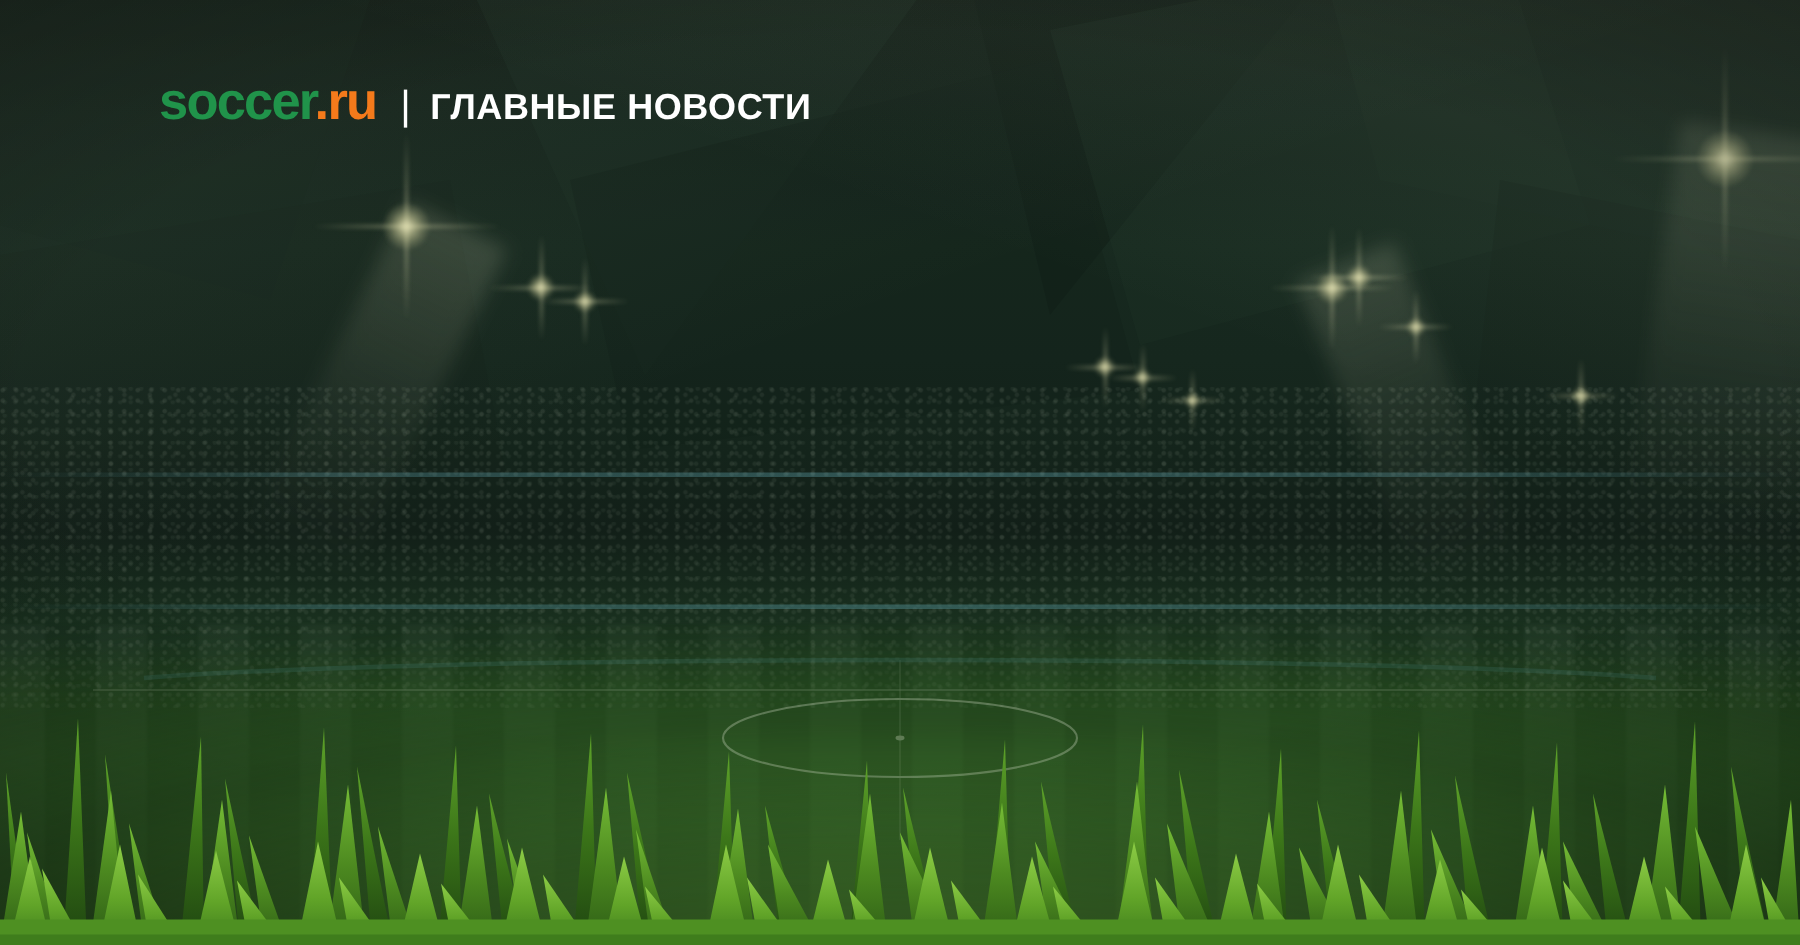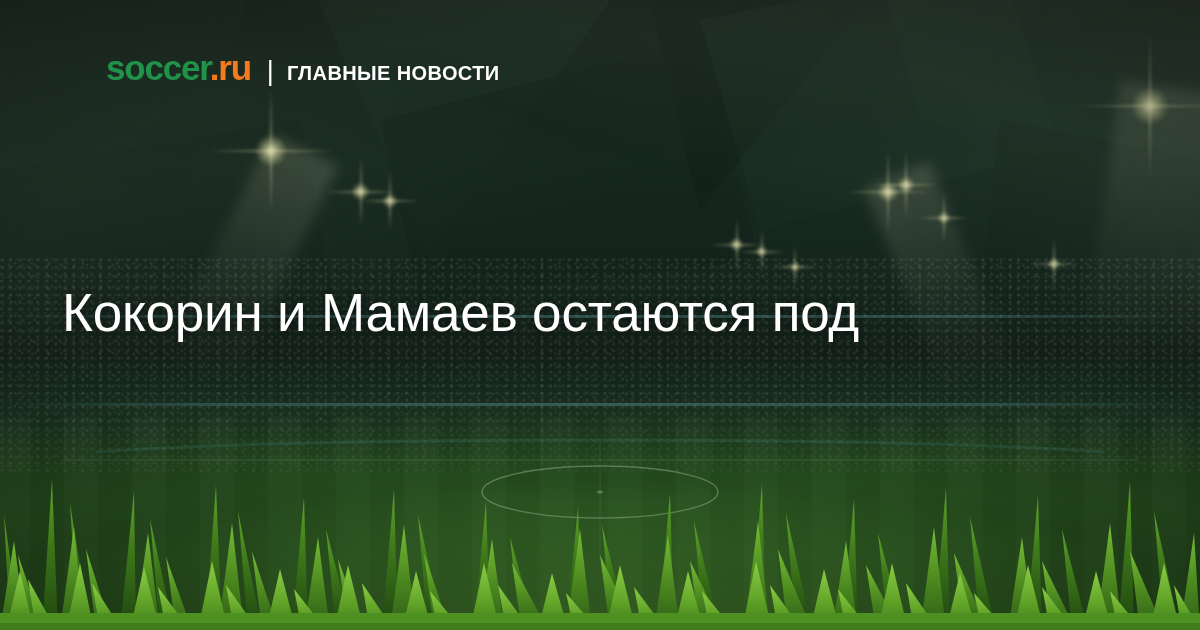--- a/index.html
+++ b/index.html
@@ -159,21 +159,21 @@
   #logo .tld  { color: #f47a1b; }
   .sep {
     color: #ffffff;
     font-size: 27px;
     font-weight: normal;
     margin: 0 13px 0 16px;
     line-height: 1;
   }
   #kicker {
     color: #ffffff;
-    font-size: 20px;
+    font-size: 24px;
     font-weight: bold;
     letter-spacing: .4px;
     line-height: 1;
   }
 
   
   #headline {
     position: absolute;
     left: 62px;
     top: 248px;
@@ -369,16 +369,15 @@
 
   <div id="header">
     <div id="logo">
       <span class="name">soccer</span><span class="tld">.ru</span>
     </div>
     <span class="sep">|</span>
     <div id="kicker">ГЛАВНЫЕ НОВОСТИ</div>
   </div>
 
   <h1 id="headline">
-    <span class="ln">Кокорин и Мамаев остаются под</span>
   </h1>
 
 </div>
 
 </body></html>

